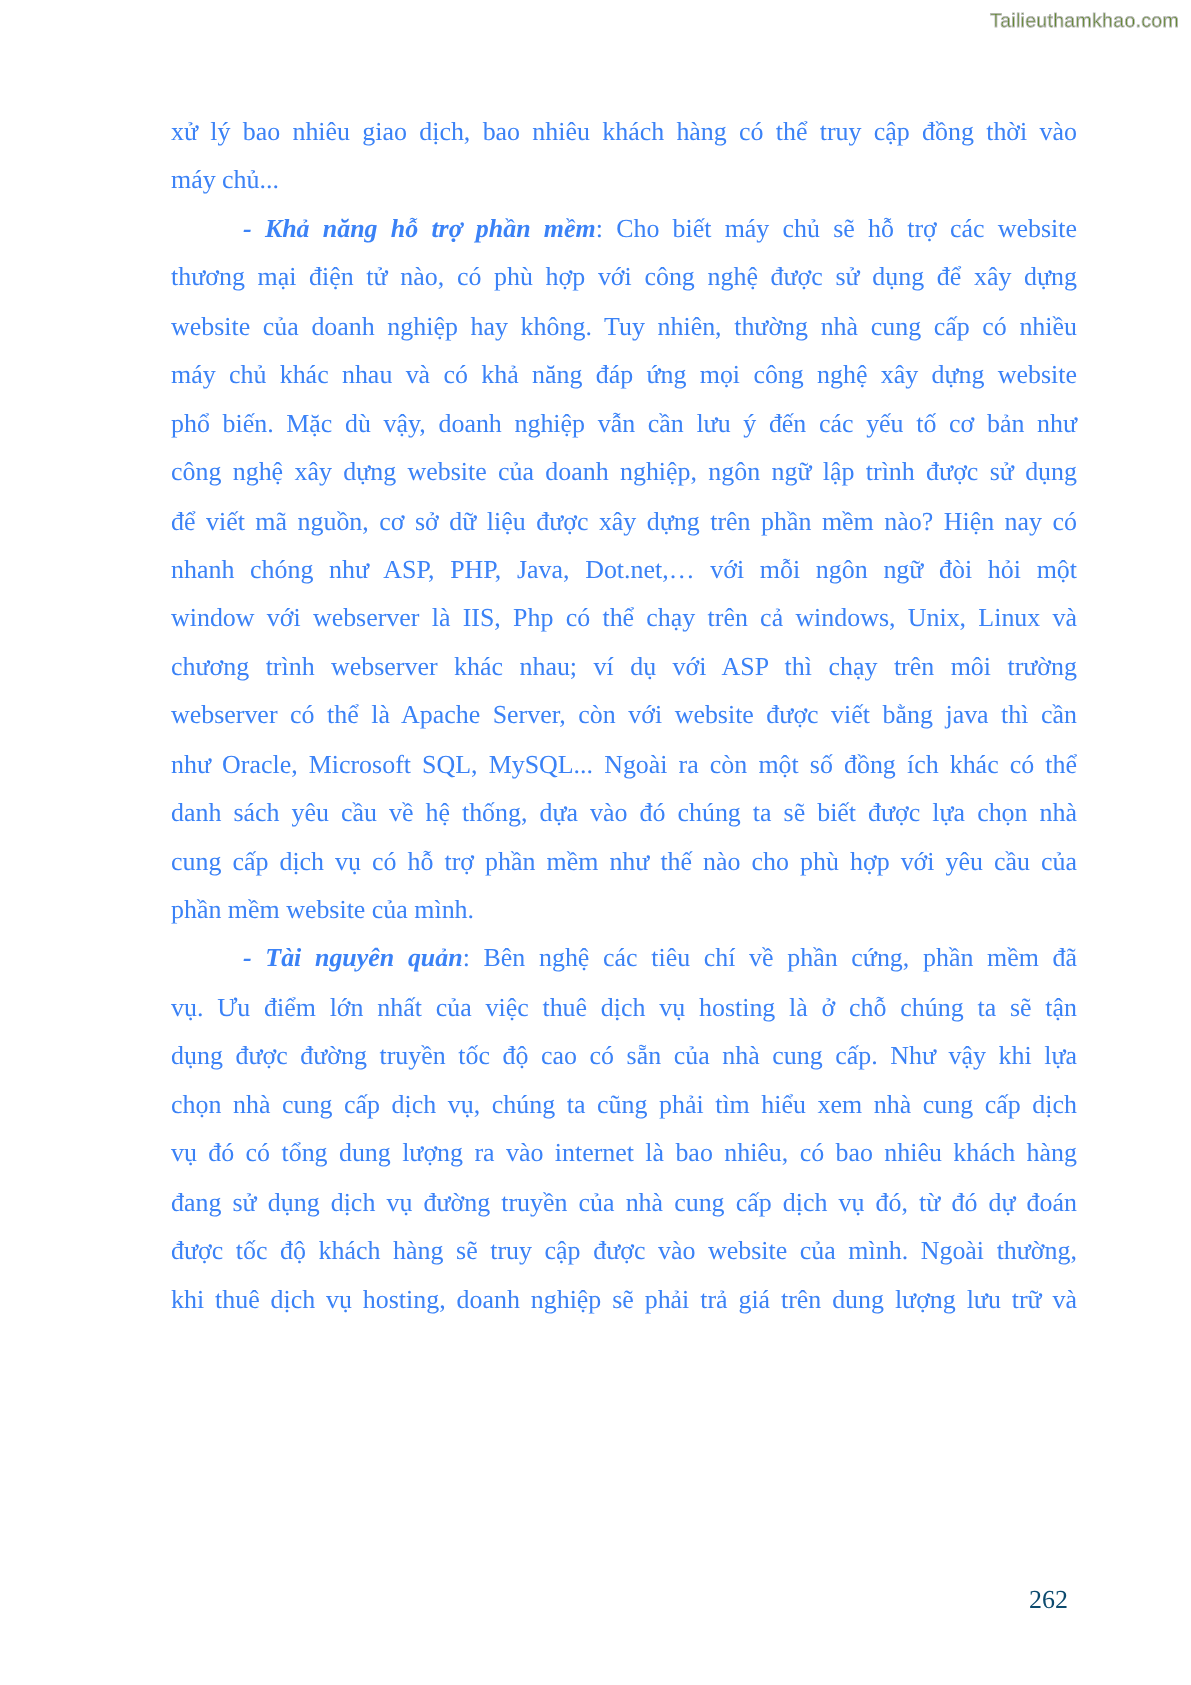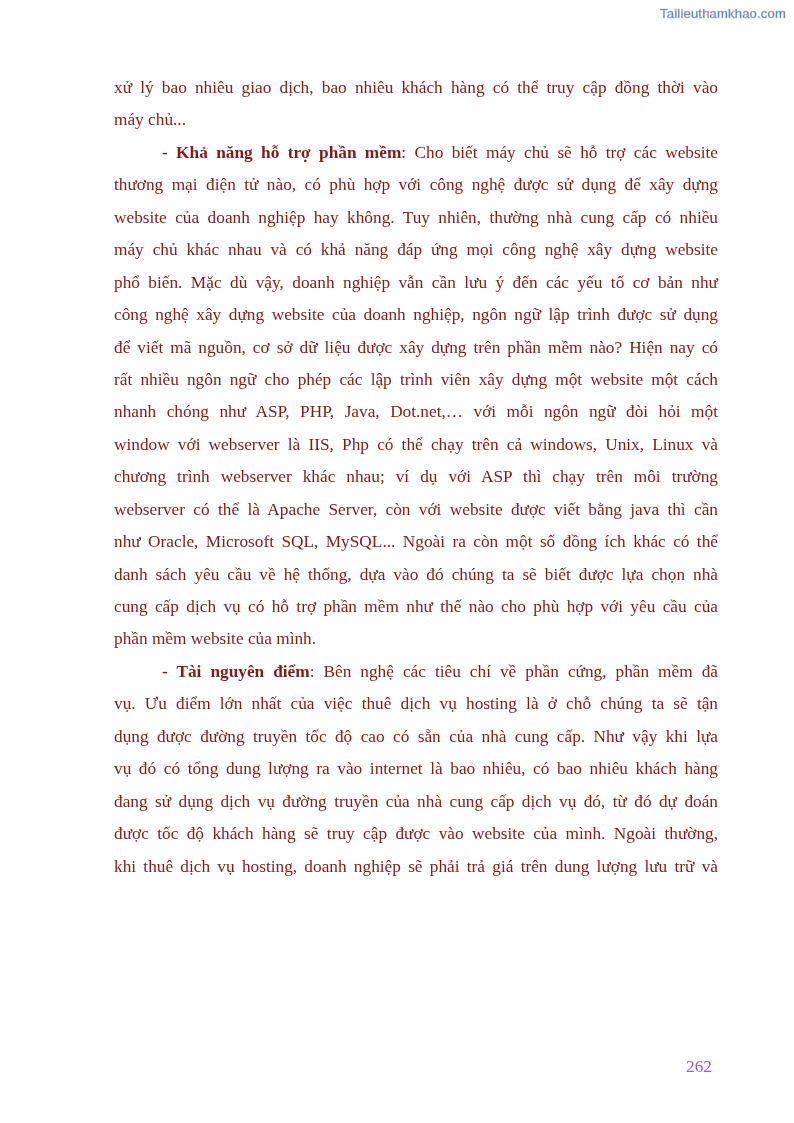--- a/index.html
+++ b/index.html
@@ -1,67 +1,67 @@
 <!DOCTYPE html>
 <html><head>
 <meta charset="utf-8">
 <style>
   html, body { margin: 0; padding: 0; background: #ffffff; }
   body { width: 794px; height: 1123px; position: relative; overflow: hidden; }
   .watermark {
     position: absolute; top: 6px; right: 8px;
     font-family: "Liberation Sans", sans-serif; font-size: 13px;
-    color: #1d4ed8;
+    color: #4d7c0f;
     -webkit-text-stroke: 0.6px #b8b8b8;
     letter-spacing: 0.2px;
   }
   .page-body {
     position: absolute; left: 114px; top: 74px; width: 604px;
-    font-family: "Liberation Serif", serif; font-size: 17.3px; color: #7f1d1d;
+    font-family: "Liberation Serif", serif; font-size: 17.3px; color: #3b82f6;
   }
   .line {
     height: 32.45px; line-height: 28px;
     text-align: justify; text-align-last: justify;
     white-space: nowrap; overflow: visible;
   }
   .line.last { text-align-last: left; }
   .line.indent { padding-left: 48px; }
-  .lead { font-weight: bold; }
+  .lead { font-weight: bold; font-style: italic; }
   .line span { white-space: normal; }
   .page-number {
     position: absolute; left: 686px; top: 1057px;
-    font-family: "Liberation Serif", serif; font-size: 17.3px; color: #8b5cf6;
+    font-family: "Liberation Serif", serif; font-size: 17.3px; color: #0c4a6e;
   }
 </style>
 </head>
 <body>
 
 <div class="watermark">Tailieuthamkhao.com</div>
 
 <div class="page-body">
   <div class="line"><span>xử lý bao nhiêu giao dịch, bao nhiêu khách hàng có thể truy cập đồng thời vào</span></div>
   <div class="line last"><span>máy chủ...</span></div>
   <div class="line indent"><span><span class="lead">- Khả năng hỗ trợ phần mềm</span><span>: Cho biết máy chủ sẽ hỗ trợ các website</span></span></div>
   <div class="line"><span>thương mại điện tử nào, có phù hợp với công nghệ được sử dụng để xây dựng</span></div>
   <div class="line"><span>website của doanh nghiệp hay không. Tuy nhiên, thường nhà cung cấp có nhiều</span></div>
   <div class="line"><span>máy chủ khác nhau và có khả năng đáp ứng mọi công nghệ xây dựng website</span></div>
   <div class="line"><span>phổ biến. Mặc dù vậy, doanh nghiệp vẫn cần lưu ý đến các yếu tố cơ bản như</span></div>
   <div class="line"><span>công nghệ xây dựng website của doanh nghiệp, ngôn ngữ lập trình được sử dụng</span></div>
   <div class="line"><span>để viết mã nguồn, cơ sở dữ liệu được xây dựng trên phần mềm nào? Hiện nay có</span></div>
-  <div class="line"><span>rất nhiều ngôn ngữ cho phép các lập trình viên xây dựng một website một cách</span></div>
   <div class="line"><span>nhanh chóng như ASP, PHP, Java, Dot.net,… với mỗi ngôn ngữ đòi hỏi một</span></div>
   <div class="line"><span>window với webserver là IIS, Php có thể chạy trên cả windows, Unix, Linux và</span></div>
   <div class="line"><span>chương trình webserver khác nhau; ví dụ với ASP thì chạy trên môi trường</span></div>
   <div class="line"><span>webserver có thể là  Apache Server, còn với website được viết bằng java thì cần</span></div>
   <div class="line"><span>như Oracle, Microsoft SQL, MySQL... Ngoài ra còn một số đồng ích khác có thể</span></div>
   <div class="line"><span>danh sách yêu cầu về hệ thống, dựa vào đó chúng ta sẽ biết được lựa chọn nhà</span></div>
   <div class="line"><span>cung cấp dịch vụ có hỗ trợ phần mềm như thế nào cho phù hợp với yêu cầu của</span></div>
   <div class="line last"><span>phần mềm website của mình.</span></div>
-  <div class="line indent"><span><span class="lead">- Tài nguyên điểm</span><span>: Bên nghệ các tiêu chí về phần cứng, phần mềm đã</span></span></div>
+  <div class="line indent"><span><span class="lead">- Tài nguyên quản</span><span>: Bên nghệ các tiêu chí về phần cứng, phần mềm đã</span></span></div>
   <div class="line"><span>vụ. Ưu điểm lớn nhất của việc thuê dịch vụ hosting là ở chỗ chúng ta sẽ tận</span></div>
   <div class="line"><span>dụng được đường truyền tốc độ cao có sẵn của nhà cung cấp. Như vậy khi lựa</span></div>
+  <div class="line"><span>chọn nhà cung cấp dịch vụ, chúng ta cũng phải tìm hiểu xem nhà cung cấp dịch</span></div>
   <div class="line"><span>vụ đó có tổng dung lượng ra vào internet là bao nhiêu, có bao nhiêu khách hàng</span></div>
   <div class="line"><span>đang sử dụng dịch vụ đường truyền của nhà cung cấp dịch vụ đó, từ đó dự đoán</span></div>
   <div class="line"><span>được tốc độ khách hàng sẽ truy cập được vào website của mình. Ngoài thường,</span></div>
   <div class="line"><span>khi thuê dịch vụ hosting, doanh nghiệp sẽ phải trả giá trên dung lượng lưu trữ và</span></div>
 </div>
 
 <div class="page-number">262</div>
 
 </body></html>

